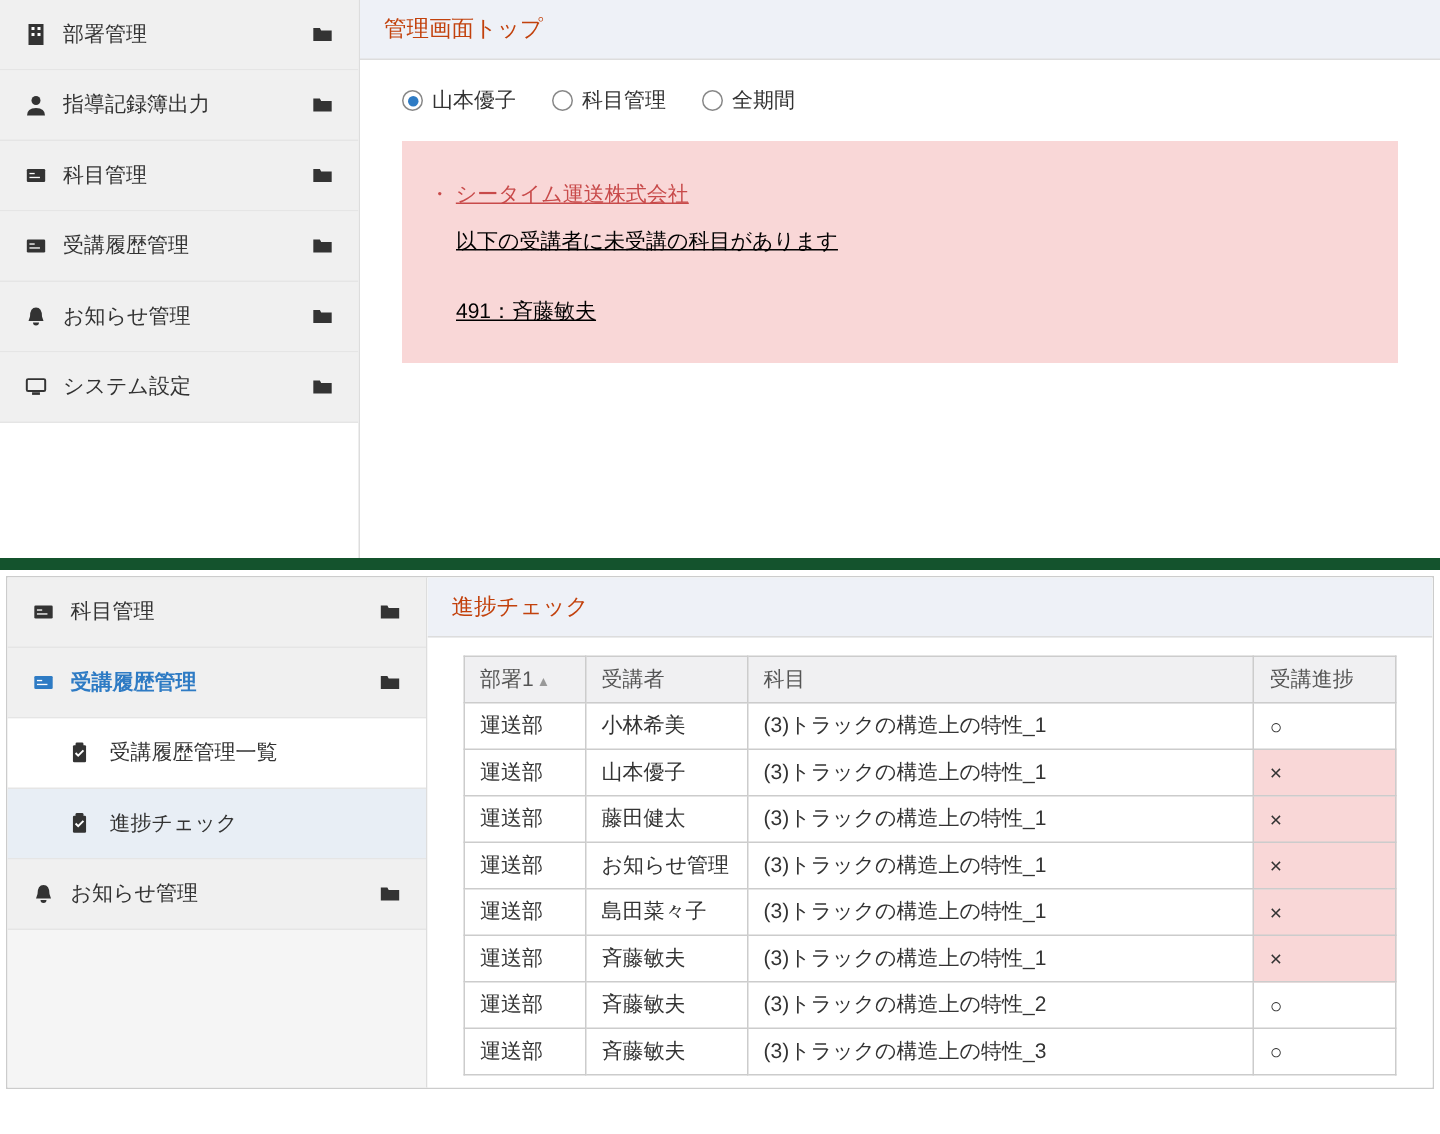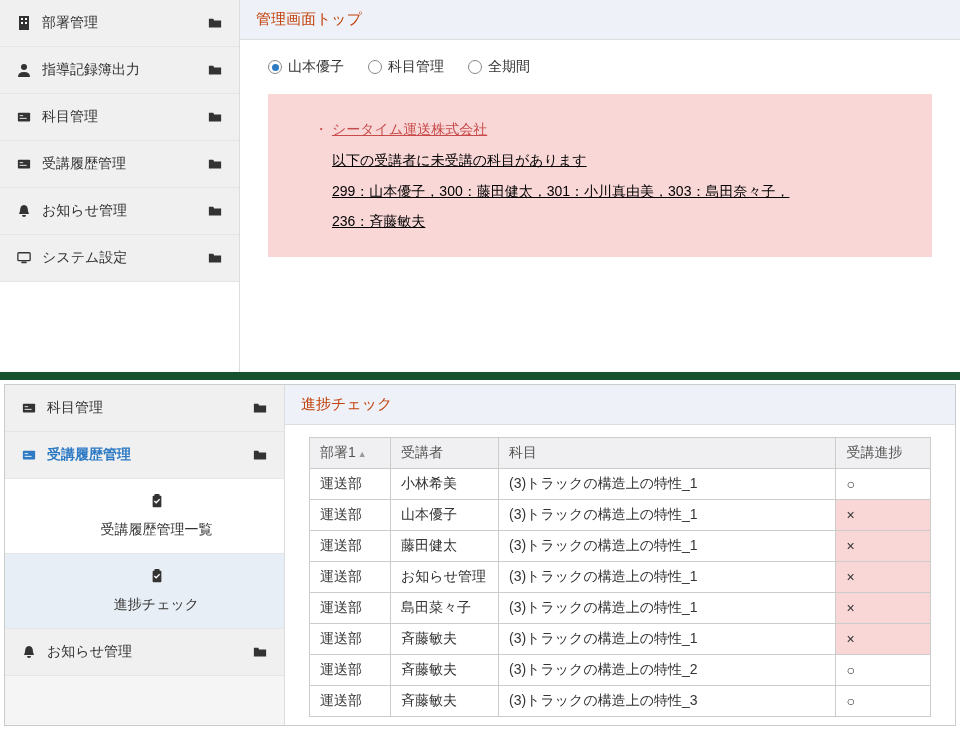--- a/index.html
+++ b/index.html
@@ -10,35 +10,35 @@
     .section.bottom { height: 342px; border: 1px solid #ccc; margin: 4px; }
     
     .sidebar { width: 240px; background: #fff; border-right: 1px solid #ddd; overflow: hidden; }
     .section.bottom .sidebar { width: 280px; background: #f5f5f5; }
     
     .nav-item { display: flex; align-items: center; justify-content: space-between; padding: 14px 16px; border-bottom: 1px solid #e5e5e5; cursor: pointer; background: #f0f0f0; }
     .nav-item.active { color: #2e7bc4; font-weight: bold; background: #f0f0f0; }
     .nav-item .label-wrap { display: flex; align-items: center; gap: 10px; }
     .nav-item .chev { color: #333; font-size: 14px; }
     
-    .sub-item { display: flex; align-items: center; gap: 12px; padding: 14px 16px 14px 40px; border-bottom: 1px solid #e5e5e5; cursor: pointer; background: #fff; flex-direction: column; }
+    .sub-item { display: flex; align-items: center; gap: 12px; padding: 14px 16px 14px 40px; border-bottom: 1px solid #e5e5e5; cursor: pointer; background: #fff; }
     .sub-item.active { background: #e8eef5; }
     
     .icon { width: 16px; height: 16px; display: inline-flex; align-items: center; justify-content: center; }
     
     .main { flex: 1; background: #fff; overflow: hidden; }
     .page-title { background: #eef1f7; padding: 10px 16px; font-size: 15px; color: #c2410c; border-bottom: 1px solid #ddd; }
     
     .radios { display: flex; gap: 24px; padding: 18px 28px; }
     .radio { display: flex; align-items: center; gap: 6px; cursor: pointer; }
     .radio-dot { width: 14px; height: 14px; border: 1px solid #888; border-radius: 50%; display: inline-flex; align-items: center; justify-content: center; }
     .radio-dot.selected::after { content: ""; width: 7px; height: 7px; background: #2e7bc4; border-radius: 50%; }
     
     .alert-box { margin: 0 28px 20px 28px; background: #f9d7d7; padding: 20px 20px 20px 36px; }
-    .alert-box ul { list-style: none; margin-left: 28px; }
+    .alert-box ul { list-style: none; }
     .alert-box li::before { content: "・"; margin-left: -18px; color: #c84a4a; }
     .alert-box a { color: #c84a4a; text-decoration: underline; line-height: 2.2; }
     .alert-line { color: #000000; text-decoration: underline; line-height: 2.2; padding-left: 0; }
     
     .table-wrap { padding: 12px 24px; }
     table { width: 100%; border-collapse: collapse; }
     th, td { border: 1px solid #ccc; padding: 6px 10px; text-align: left; font-size: 14px; }
     th { background: #f0f0f2; font-weight: normal; color: #555; }
     th.sortable { position: relative; }
     .sort-ind { font-size: 9px; color: #999; margin-left: 2px; }
@@ -169,22 +169,22 @@
       <label class="radio">
         <span class="radio-dot"></span>
         <span>全期間</span>
       </label>
     </div>
     <div class="alert-box">
       <ul>
         <li>
           <a href="#">シータイム運送株式会社</a><br>
           <span class="alert-line">以下の受講者に未受講の科目があります</span><br>
-          <span class="alert-line">299：山本優子，300：藤田健太，301：小川真由美，303：島田奈々子，</span><br>
-          <span class="alert-line">236：斉藤敏夫</span>
+          <br>
+          <span class="alert-line">491：斉藤敏夫</span>
         </li>
       </ul>
     </div>
   </div>
 </div>
 
 <div class="section bottom">
   <div class="sidebar">
     <div class="nav-item">
       <span class="label-wrap">

